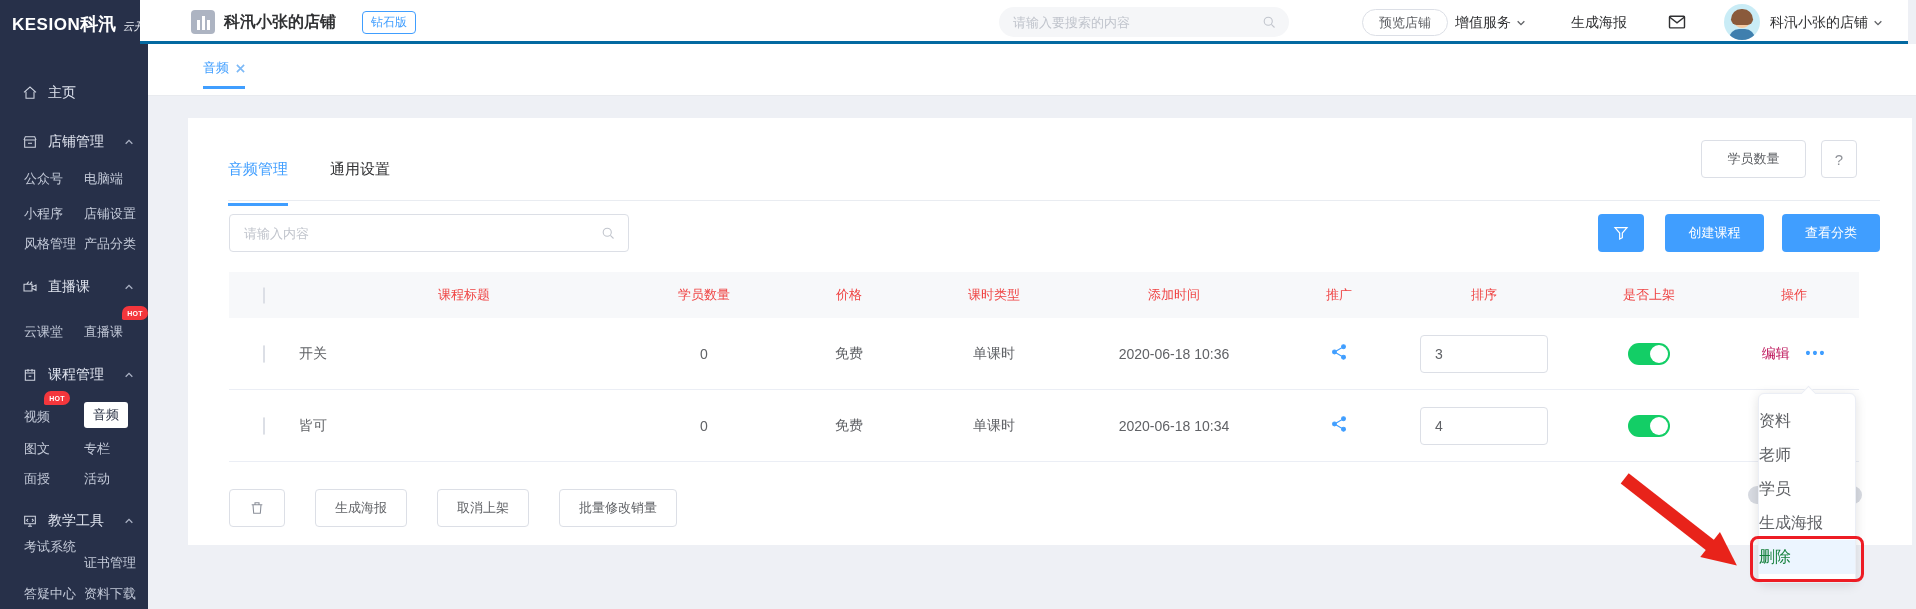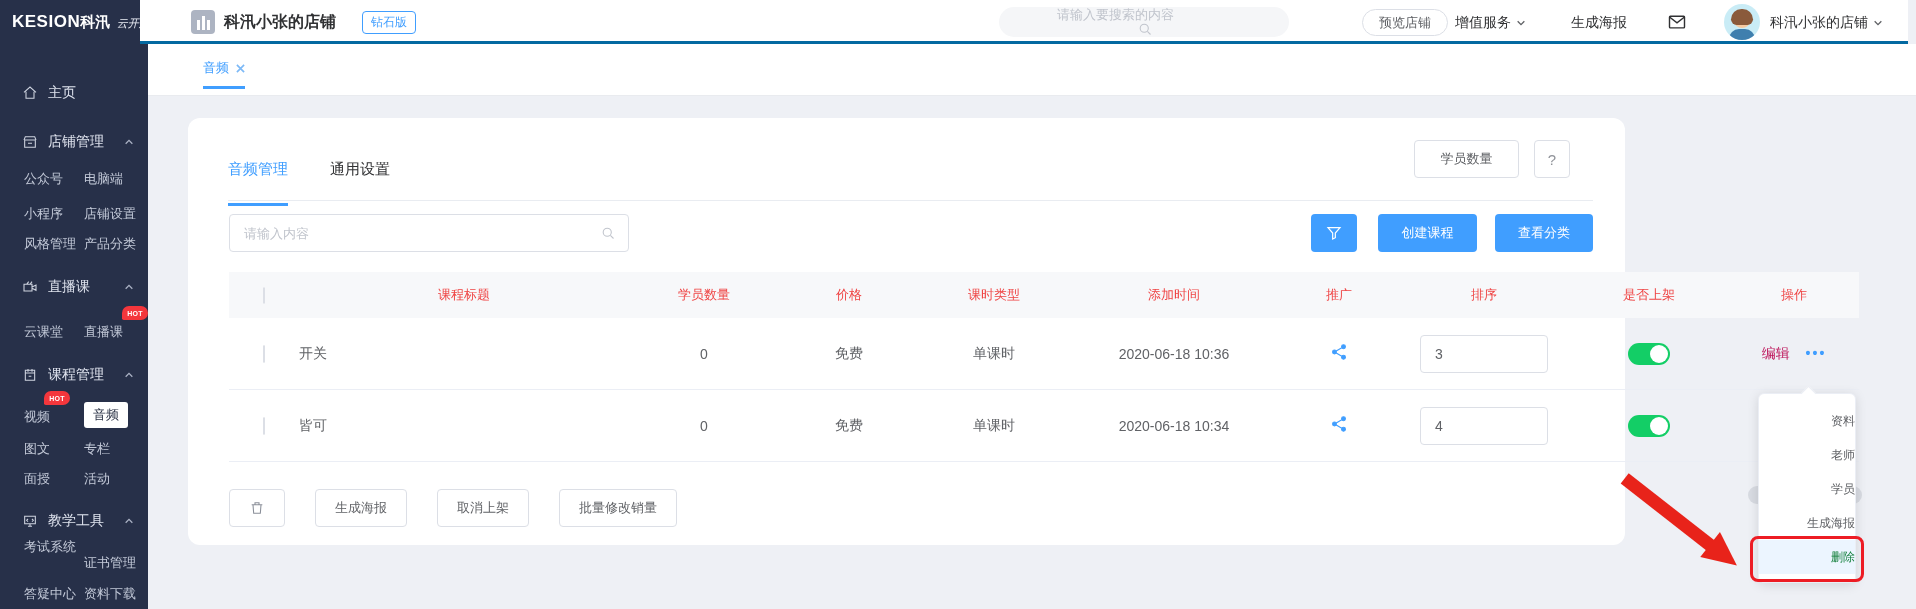--- a/index.html
+++ b/index.html
@@ -4,57 +4,57 @@
 <style>
   * { margin:0; padding:0; box-sizing:border-box; }
   html,body { width:1916px; height:609px; }
   body { font-family:"Liberation Sans","DejaVu Sans",sans-serif; background:#eef0f5; overflow:hidden; }
   #app { position:relative; width:1916px; height:609px; }
 
   
   .sidebar { position:absolute; left:0; top:0; width:148px; height:609px; background:#273049; z-index:2; }
   .logo { position:absolute; left:12px; top:12px; white-space:nowrap; }
   .logo-en { color:#fff; font-weight:bold; font-size:17px; letter-spacing:0.5px; }
-  .logo-cn { color:#fff; font-size:15px; font-weight:bold; }
+  .logo-cn { color:#fff; font-size:18px; font-weight:bold; }
   .logo-slogan { color:#e9ecf4; font-size:11px; font-style:italic; font-family:"DejaVu Serif",serif; margin-left:2px; }
   .s-item,.s-head { position:absolute; left:22px; display:flex; align-items:center; gap:10px; color:#dfe3ee; font-size:14px; cursor:pointer; }
   .s-head { width:112px; }
   .s-head .chev { margin-left:auto; }
   .s-sub { position:absolute; color:#c3c9d8; font-size:13px; cursor:pointer; text-decoration:none; }
   .c1 { left:24px; } .c2 { left:84px; }
   .s-sub.active { background:#fff; color:#2b3346; padding:4px 9px; border-radius:3px; }
   .hot { position:absolute; background:#f4363c; color:#fff; font-size:7px; font-weight:bold; width:26px; height:14px; border-radius:8px 8px 8px 2px; display:flex; align-items:center; justify-content:center; letter-spacing:.3px; }
   .s-ico { width:16px; height:16px; stroke:#cfd4e0; fill:none; stroke-width:1.6; }
   .chev { width:10px; height:10px; stroke:#aab1c4; fill:none; stroke-width:1.6; }
 
   
   .topbar { position:absolute; left:140px; top:0; width:1768px; height:44px; background:#fff; border-bottom:3px solid #0369a1; z-index:2; }
   .store-ico { position:absolute; left:51px; top:10px; width:24px; height:24px; background:#adb4c2; border-radius:4px; display:flex; align-items:flex-end; justify-content:center; gap:2px; padding:4px 5px; }
   .store-ico i { display:block; width:3px; background:#fff; }
   .store-title { position:absolute; left:84px; top:12px; font-size:16px; font-weight:bold; color:#303133; }
   .plan-badge { position:absolute; left:222px; top:11px; border:1px solid #409eff; color:#409eff; font-size:12px; border-radius:4px; padding:2px 8px; background:#fff; }
-  .top-search { position:absolute; left:859px; top:7px; width:290px; height:30px; background:#f5f6f8; border-radius:15px; display:flex; align-items:center; padding:0 12px 0 14px;flex-direction:column; }
+  .top-search { position:absolute; left:859px; top:7px; width:290px; height:30px; background:#f5f6f8; border-radius:15px; display:flex; align-items:center; padding:0 12px 0 14px; }
   .top-search input { flex:1; border:none; outline:none; background:transparent; font-size:13px; color:#606266; font-family:inherit; }
   .top-search input::placeholder { color:#c0c4cc; }
   .pill-btn { position:absolute; left:1222px; top:9px; height:27px; padding:0 16px; border:1px solid #dcdfe6; border-radius:14px; background:#fff; color:#606266; font-size:13px; line-height:25px; cursor:pointer; }
   .top-link { position:absolute; top:14px; font-size:14px; color:#303133; cursor:pointer; display:flex; align-items:center; gap:5px; }
   .top-ico { width:20px; height:20px; stroke:#303133; fill:none; stroke-width:1.7; }
   .avatar { position:absolute; left:1584px; top:4px; width:36px; height:36px; border-radius:50%; background:#c9ecf6; overflow:hidden; cursor:pointer; }
   .avatar .hair { position:absolute; left:7px; top:5px; width:22px; height:16px; background:#8a5a3b; border-radius:11px 11px 6px 6px; }
   .avatar .face { position:absolute; left:10px; top:10px; width:16px; height:14px; background:#f6c9a0; border-radius:50%; }
   .avatar .shirt { position:absolute; left:5px; top:25px; width:26px; height:14px; background:#3f7fae; border-radius:10px 10px 0 0; }
 
   
   .tabstrip { position:absolute; left:148px; top:44px; width:1768px; height:52px; background:#fff; border-bottom:1px solid #e9ebef; z-index:1; }
   .page-tab { position:absolute; left:55px; top:15px; color:#409eff; font-size:13px; padding-bottom:9px; border-bottom:3px solid #409eff; display:flex; align-items:center; gap:7px; cursor:pointer; }
   .x-ico { width:9px; height:9px; stroke:#7cb9f7; stroke-width:1.8; }
 
   
   .page { position:absolute; left:148px; top:96px; width:1768px; height:513px; background:#eef0f5; }
-  .card { position:absolute; left:40px; top:22px; width:1437px; height:427px; background:#fff; border-radius:12px;padding-left:29px; }
+  .card { position:absolute; left:40px; top:22px; width:1724px; height:427px; background:#fff; border-radius:0;padding-left:29px; }
   .card-tabs { position:absolute; left:40px; top:42px; display:flex; gap:42px; font-size:15px; }
   .card-tab { color:#303133; cursor:pointer; padding-bottom:24px; }
   .card-tab.active { color:#409eff; border-bottom:3px solid #409eff; }
   .card-divider { position:absolute; left:40px; right:32px; top:82px; height:1px; background:#e9ecf1; }
   .support-btn { position:absolute; right:106px; top:22px; width:105px; height:38px; border:1px solid #dcdfe6; border-radius:4px; background:#fff; color:#606266; font-size:13px; cursor:pointer; }
   .help-btn { position:absolute; right:55px; top:22px; width:36px; height:38px; border:1px solid #dcdfe6; border-radius:4px; background:#fff; color:#909399; font-size:15px; cursor:pointer; }
   .card-search { position:absolute; left:41px; top:96px; width:400px; height:38px; border:1px solid #dcdfe6; border-radius:4px; display:flex; align-items:center; padding:0 12px 0 14px; }
   .card-search input { flex:1; border:none; outline:none; font-size:13px; color:#606266; font-family:inherit; }
   .card-search input::placeholder { color:#c0c4cc; }
   .s-mag { width:15px; height:15px; stroke:#c0c4cc; fill:none; stroke-width:1.7; }
@@ -80,21 +80,21 @@
 
   
   .bulk { position:absolute; left:41px; top:371px; display:flex; gap:30px; }
   .ghost-btn { height:38px; border:1px solid #dcdfe6; border-radius:4px; background:#fff; color:#606266; font-size:13px; padding:0 19px; cursor:pointer; display:flex; align-items:center; }
   .trash-ico { width:16px; height:16px; stroke:#8a8f99; fill:none; stroke-width:1.6; }
 
   
   .gray-bar { position:absolute; left:1748px; top:486px; width:114px; height:18px; background:#d8dbe2; border-radius:9px; z-index:4; }
   .dropdown { position:absolute; left:1758px; top:393px; width:98px; height:190px; background:#fff; border:1px solid #ebeef5; border-radius:6px; box-shadow:0 2px 12px rgba(0,0,0,.12); z-index:5; padding-top:10px; }
   .dropdown::before { content:""; position:absolute; left:44px; top:-6px; width:10px; height:10px; background:#fff; border-left:1px solid #ebeef5; border-top:1px solid #ebeef5; transform:rotate(45deg); }
-  .dd-item { height:34px; line-height:34px; text-align:right; font-size:12px; color:#606266; cursor:pointer; }
+  .dd-item { height:34px; line-height:34px; text-align:left; font-size:16px; color:#606266; cursor:pointer; }
   .dd-item.danger { background:#ecf5ff; color:#15803d; }
   .red-box { position:absolute; left:1750px; top:536px; width:114px; height:46px; border:3px solid #ed1c24; border-radius:8px; z-index:7; pointer-events:none; }
   .red-arrow { position:absolute; left:1625px; top:462px; width:150px; height:32px; transform:rotate(38deg); transform-origin:0 50%; z-index:8; pointer-events:none; }
   .red-arrow .shaft { position:absolute; left:0; top:10px; width:110px; height:13px; background:#e8231a; }
   .red-arrow .head { position:absolute; left:108px; top:0; width:0; height:0; border-left:34px solid #e8231a; border-top:16px solid transparent; border-bottom:16px solid transparent; }
 </style>
 </head>
 <body>
 
 <div id="app">

